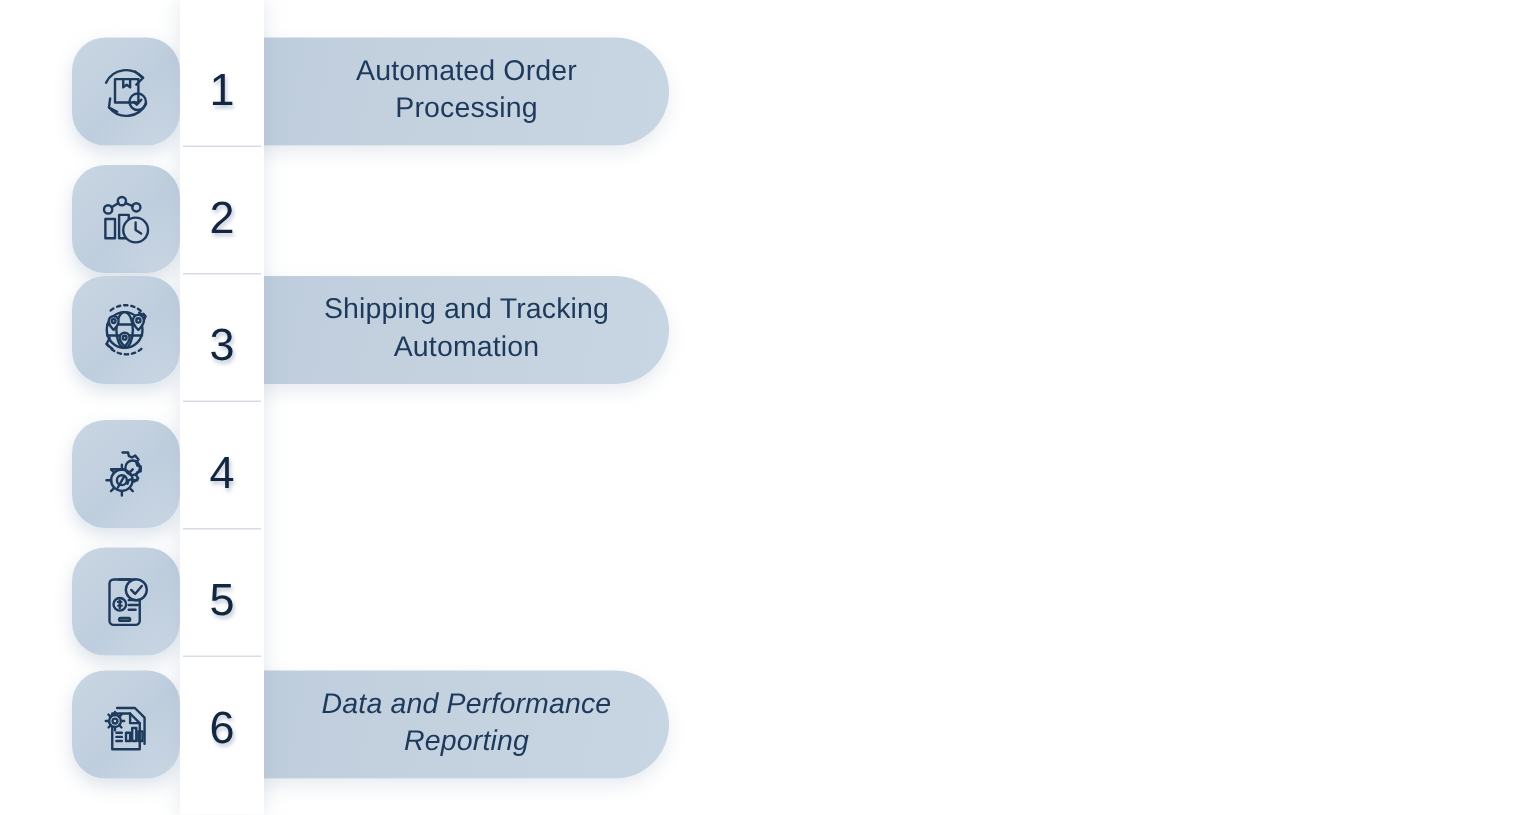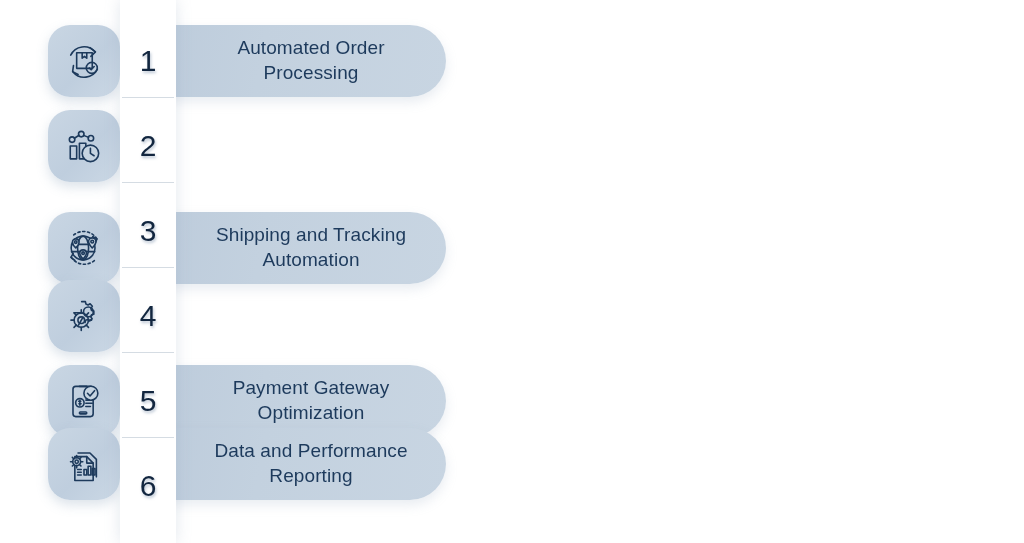--- a/index.html
+++ b/index.html
@@ -181,21 +181,21 @@
             <rect x="9" y="24" width="7" height="14"></rect>
             <rect x="19" y="21" width="7" height="17"></rect>
             <rect x="29" y="26" width="7" height="12"></rect>
             <circle cx="31" cy="32" r="9" style="stroke:#1d3a5c;fill:#c6d4e1;"></circle>
             <path d="M31 26.5V32l4 2.6"></path>
           </svg>
         </span>
       </div>
     </div>
 
-    <div class="row" style="top:212px;">
+    <div class="row" style="top:184px;">
       <div class="icon-pill">
         <span>
           <svg viewBox="0 0 48 48">
             <circle cx="23" cy="24" r="13"></circle>
             <ellipse cx="23" cy="24" rx="6" ry="13"></ellipse>
             <path d="M10.4 20h25.2"></path>
             <path d="M10.4 28h25.2"></path>
             <path d="M38 14a17 17 0 0 0-26-3.5" style="stroke-dasharray:2.2 2.6;"></path>
             <path d="M10 34a17 17 0 0 0 26 3" style="stroke-dasharray:2.2 2.6;"></path>
             <path d="M33.5 11.5 38.2 14l-2 4.8"></path>
@@ -241,27 +241,23 @@
             <path d="M19 8h8"></path>
             <rect x="19" y="36" width="8" height="2" rx="1"></rect>
             <circle cx="19.5" cy="26" r="4.6"></circle>
             <path d="M19.5 23.3v5.4M18.2 24.3h2.3M18.5 27h2.3"></path>
             <path d="M26 23h7M26 26.5h7M26 30h5"></path>
             <circle cx="31.5" cy="15.5" r="7.6" style="fill:#c6d4e1;"></circle>
             <path d="M27.8 15.6l2.8 2.9 4.9-5.8"></path>
           </svg>
         </span>
       </div>
-      <div class="text-pill">
-        <div class="pill-label">Payment Gateway
-Optimization</div>
-      </div>
-    </div>
-
-    <div class="row" style="top:428px;">
+    </div>
+
+    <div class="row" style="top:447px;font-style:italic;">
       <div class="icon-pill">
         <span>
           <svg viewBox="0 0 48 48">
             <path d="M14 16h13l7 7v19H14z"></path>
             <path d="M17.5 12h13l7 7v19"></path>
             <path d="M27 16v7h7"></path>
             <rect x="24" y="30" width="3" height="6"></rect>
             <rect x="28.5" y="26.5" width="3" height="9.5"></rect>
             <rect x="33" y="29" width="3" height="7"></rect>
             <path d="M17 30h4M17 33h4M17 36h4"></path>

